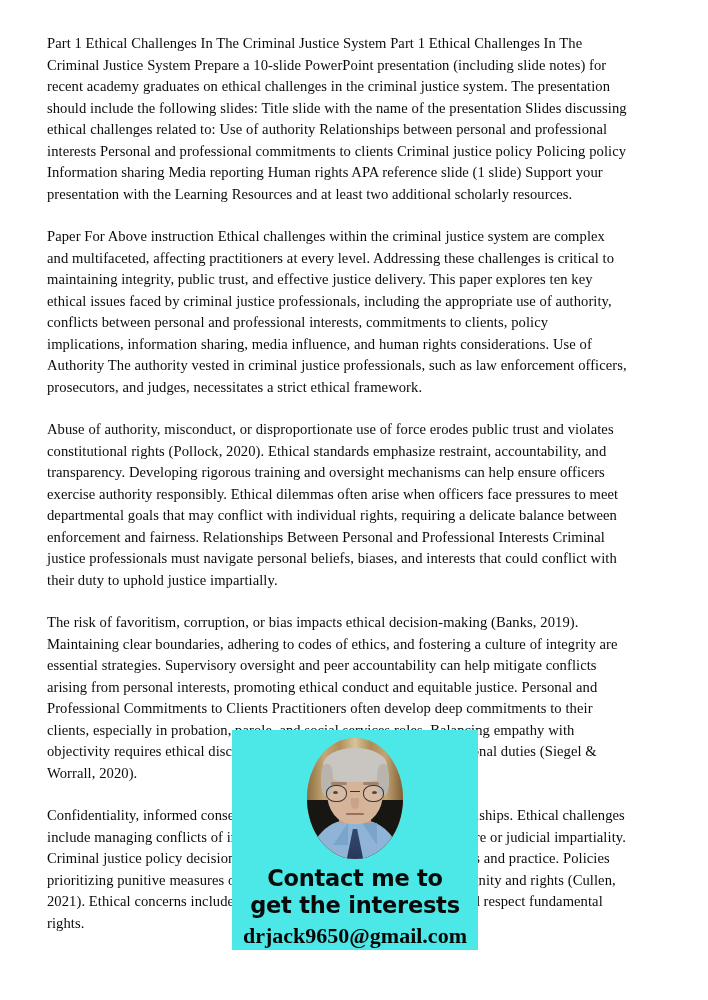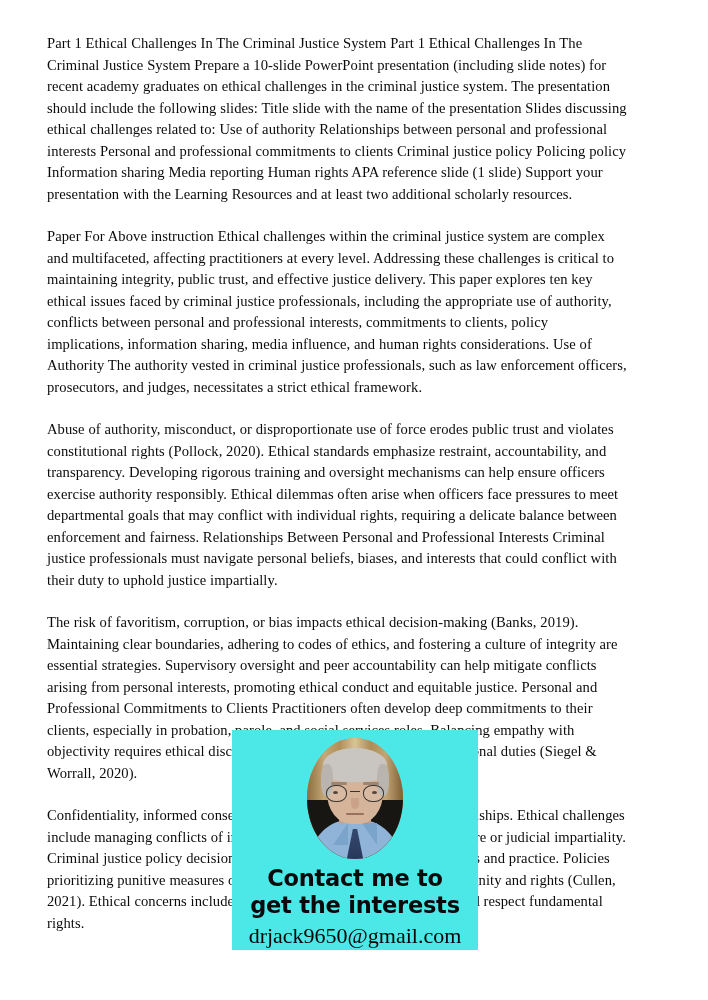--- a/index.html
+++ b/index.html
@@ -166,21 +166,21 @@
     font-weight: bold;
     font-size: 22.5px;
     line-height: 27px;
     color: #0a0a0a;
     letter-spacing: -0.01em;
   }
   #contact-email {
     margin-top: 5px;
     text-align: center;
     font-family: "Liberation Serif", "DejaVu Serif", serif;
-    font-weight: normal;
+    font-weight: bold;
     font-size: 22px;
     line-height: 24px;
     color: #050505;
   }
 </style>
 </head>
 <body>
 
 <div id="page">
 

